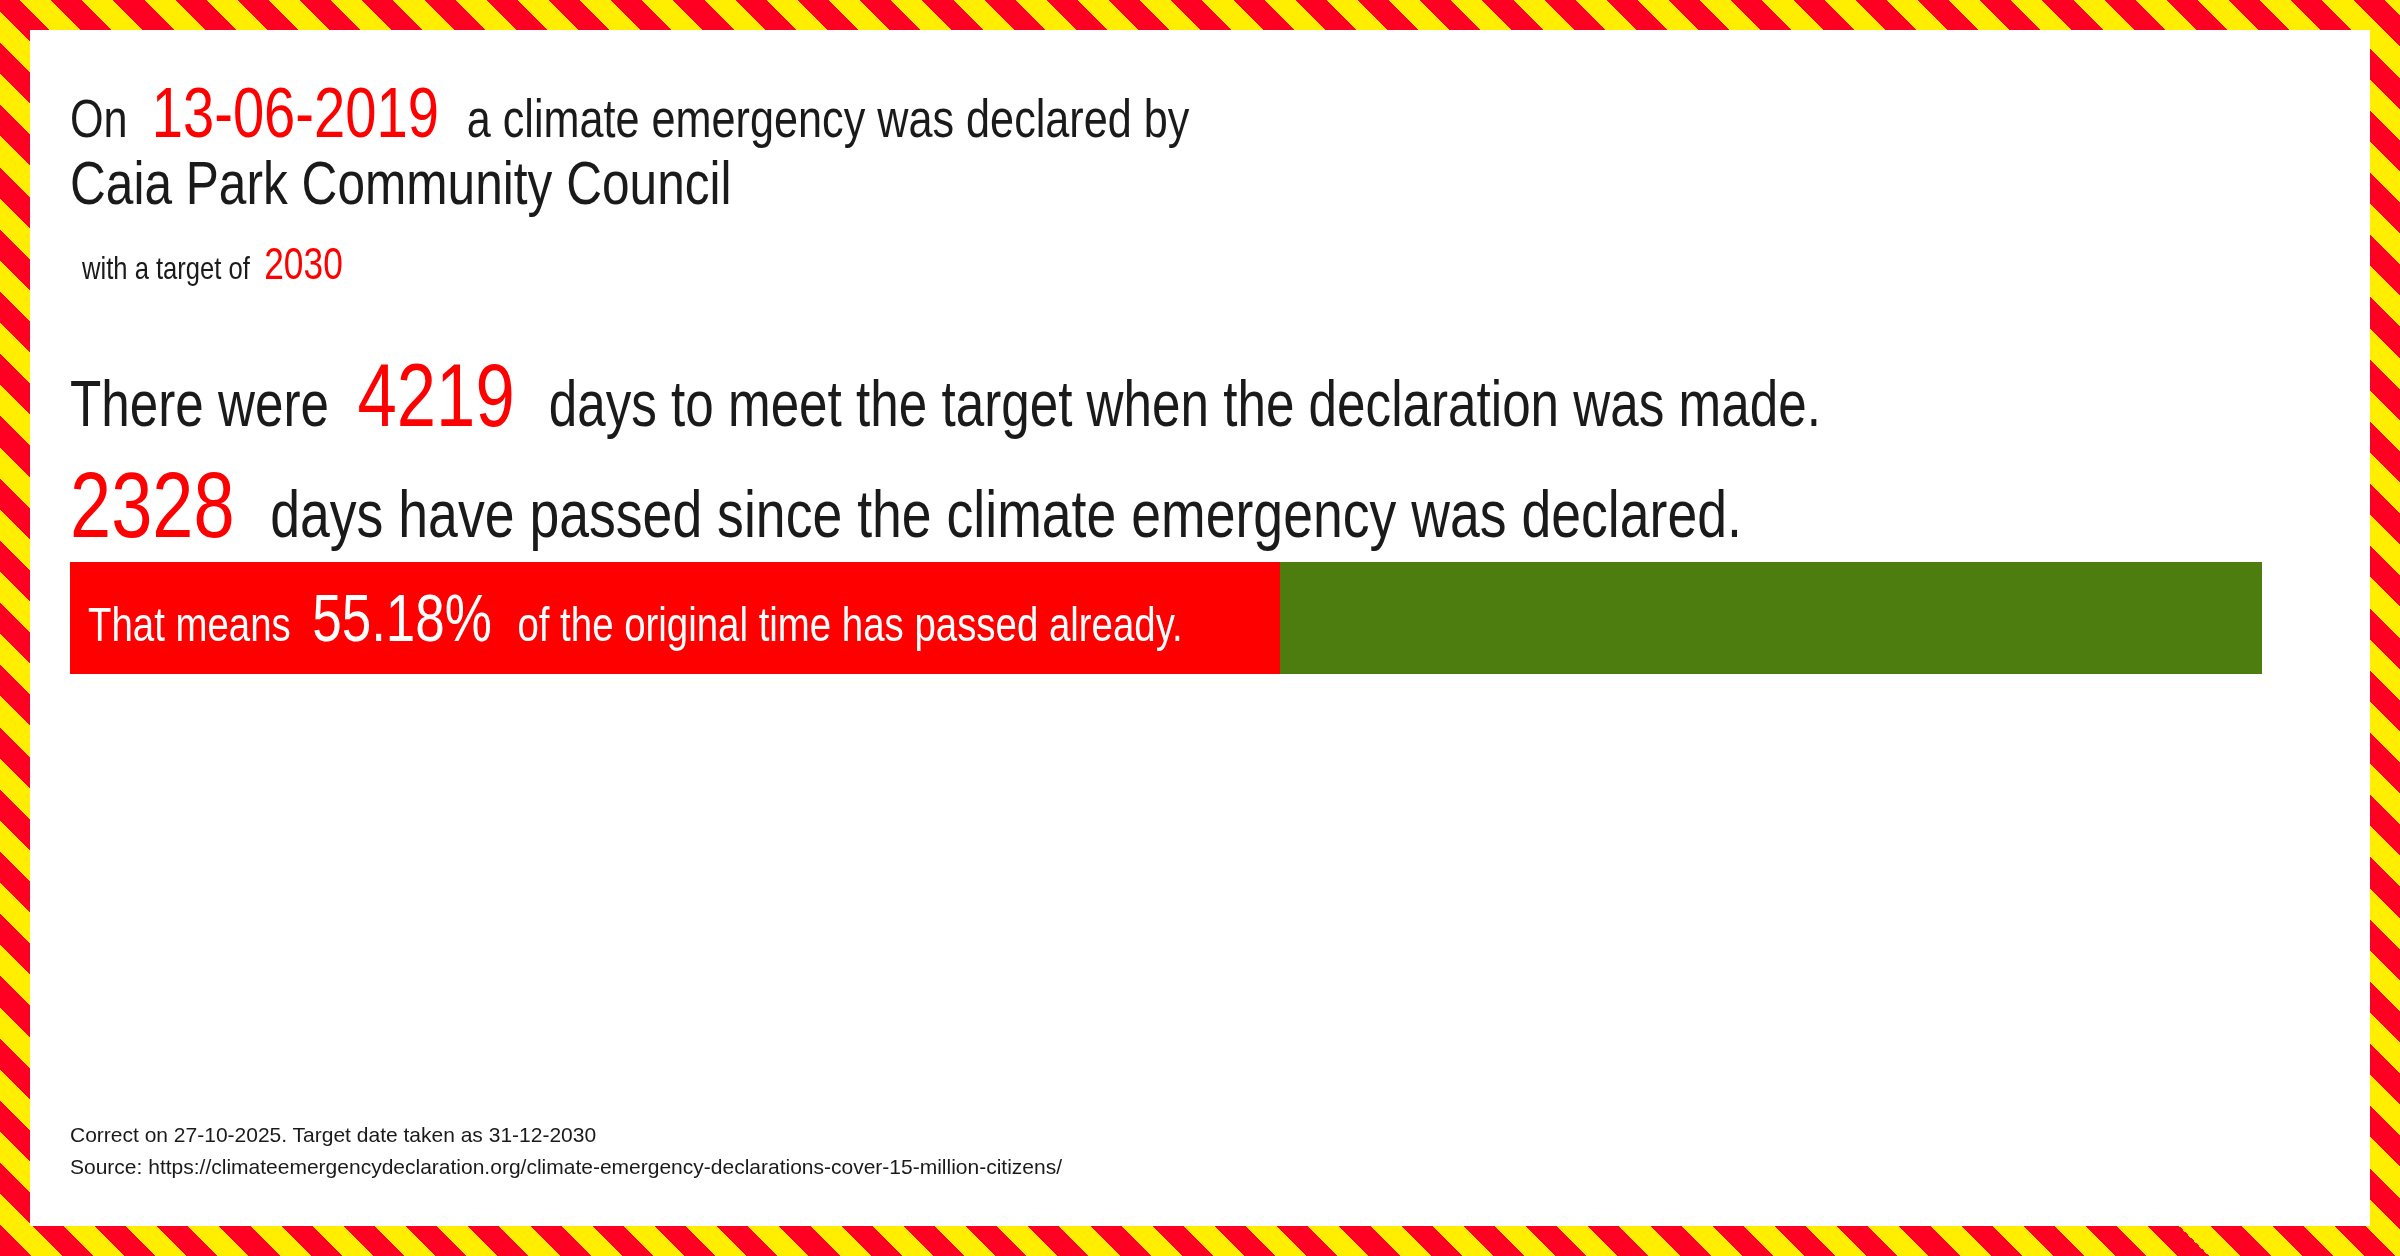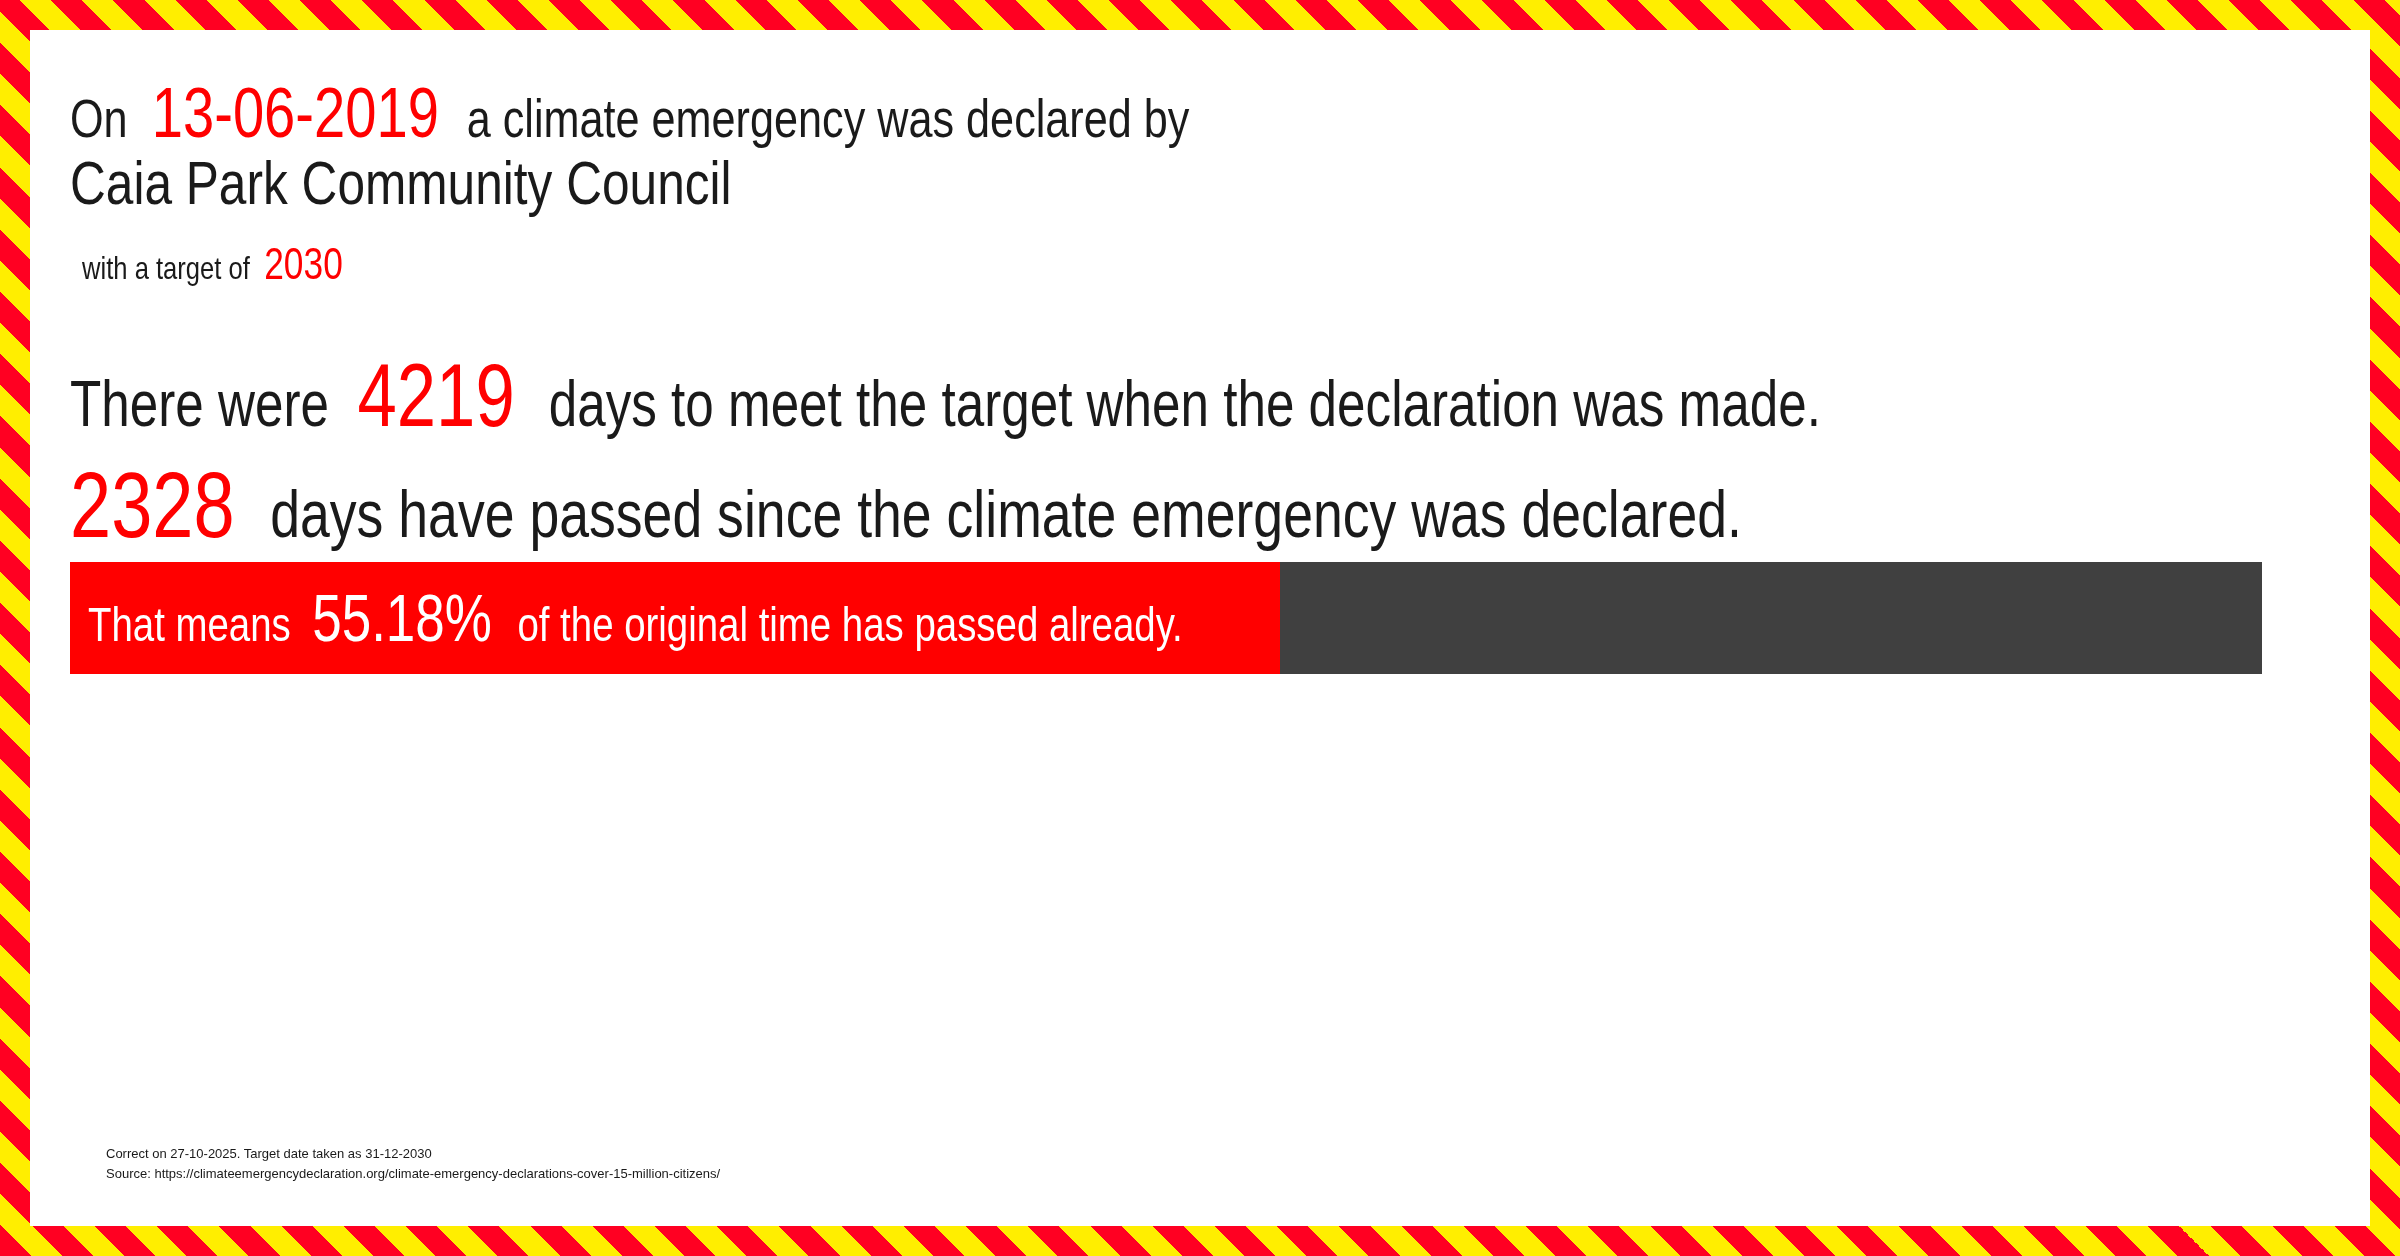--- a/index.html
+++ b/index.html
@@ -74,21 +74,21 @@
     font-size: 1.38em;
   }
 
   
   #progress-wrap {
     position: absolute;
     left: 40px;
     top: 532px;
     width: 2192px;
     height: 112px;
-    background: #404040;
+    background: #4d7c0f;
     overflow: hidden;
   }
   #progress-fill {
     position: absolute;
     left: 0;
     top: 0;
     height: 100%;
     background: #ff0000;
   }
   #progress-label {
@@ -102,24 +102,23 @@
     color: #ffffff;
     white-space: nowrap;
     z-index: 2;
   }
 
   
   #footnote {
     position: absolute;
     left: 40px;
     bottom: 42px;
-    font-size: 13px;
+    font-size: 21px;
     line-height: 1.55;
     color: #1a1a1a;
-    margin-left: 36px;
   }
   #footnote div { white-space: nowrap; }
 </style>
 </head>
 <body>
 
 <div id="poster">
   <div id="card">
 
     <div class="line" id="l-declared">

